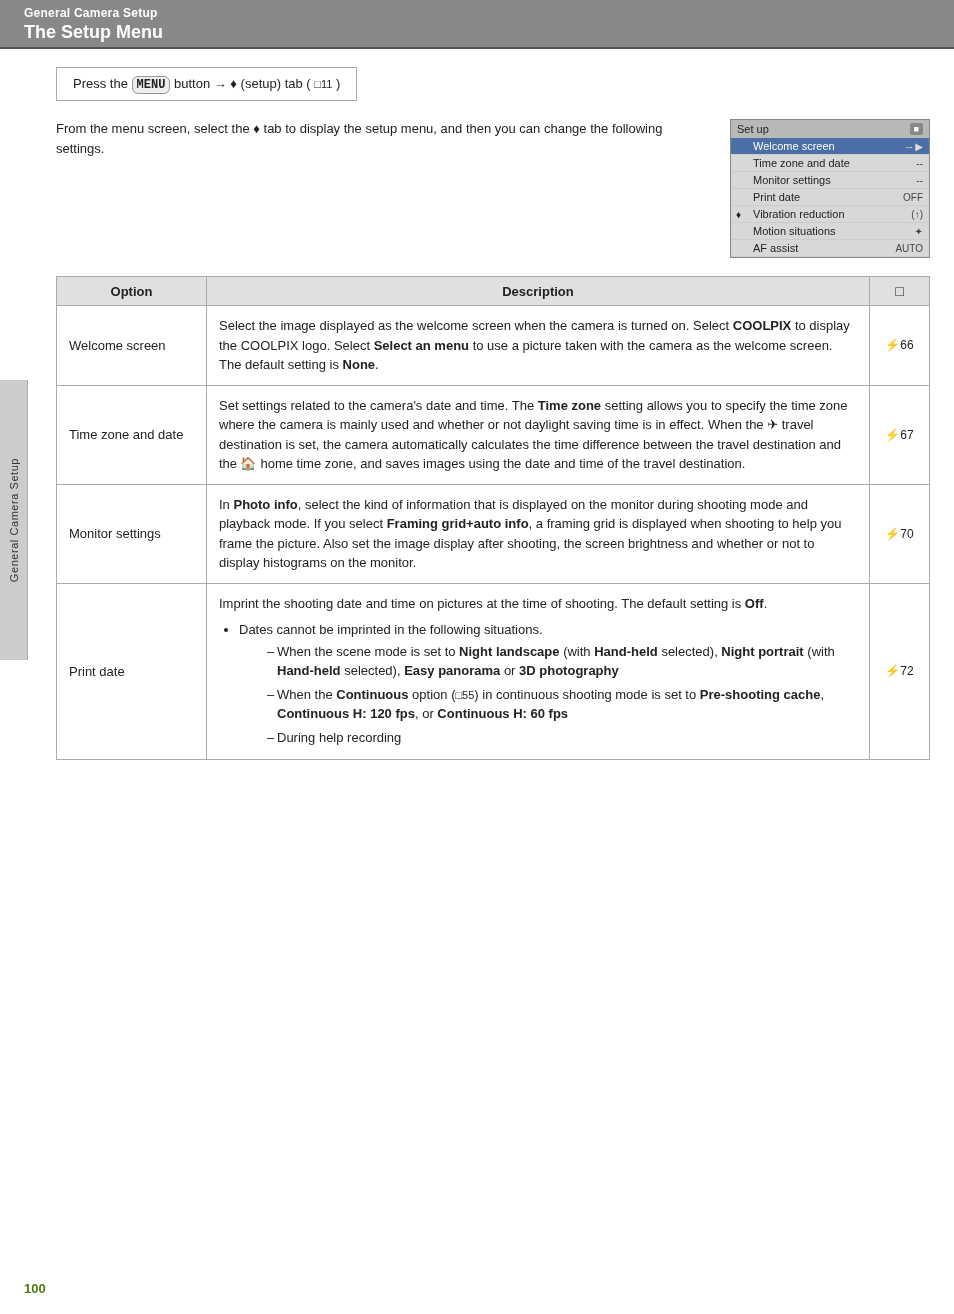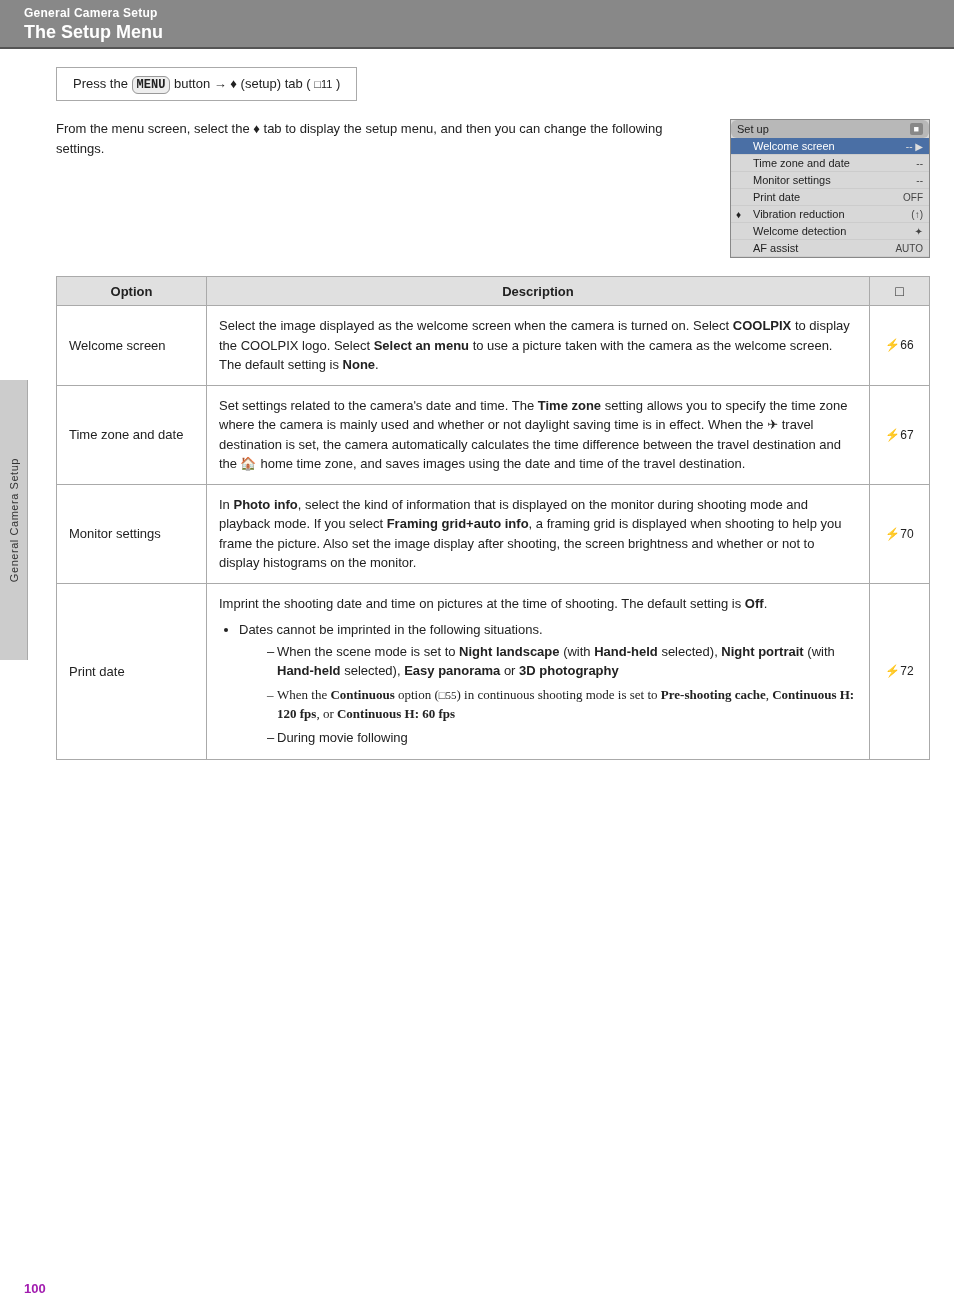--- a/index.html
+++ b/index.html
@@ -79,21 +79,20 @@
       flex-shrink: 0;
     }
     .camera-menu-header {
       background: #b8b8b8;
       padding: 3px 6px;
       display: flex;
       justify-content: space-between;
       align-items: center;
       font-size: 11px;
       color: #222;
-      border-radius: 6px;
     }
     .camera-menu-header .rec-icon {
       background: #888;
       color: #fff;
       font-size: 9px;
       padding: 1px 4px;
       border-radius: 2px;
     }
     .camera-menu-row {
       display: flex;
@@ -179,21 +178,21 @@
       letter-spacing: 0.05em;
     }
 
     
     .page-footer {
       position: absolute;
       bottom: 18px;
       left: 24px;
       font-size: 13px;
       font-weight: bold;
-      color: #a21caf;
+      color: #4d7c0f;
     }
 
     
     .bold { font-weight: bold; }
 
     
     .desc-list {
       margin-top: 7px;
       margin-left: 8px;
     }
@@ -268,21 +267,21 @@
       <div class="camera-menu-row">
         <span>Print date</span>
         <span class="row-value">OFF</span>
       </div>
       <div class="camera-menu-row">
         <span class="row-icon">♦</span>
         <span>Vibration reduction</span>
         <span class="row-value">(↑)</span>
       </div>
       <div class="camera-menu-row">
-        <span>Welcome detection</span>
+        <span>Motion situations</span>
         <span class="row-value">✦</span>
       </div>
       <div class="camera-menu-row">
         <span>AF assist</span>
         <span class="row-value">AUTO</span>
       </div>
     </div>
   </div>
 
   
@@ -330,25 +329,25 @@
         <td class="option-name">Print date</td>
         <td>
           Imprint the shooting date and time on pictures at the time of shooting. The default setting is <span class="bold">Off</span>.
           <ul class="desc-list">
             <li>
               Dates cannot be imprinted in the following situations.
               <ul class="desc-sublist">
                 <li>
                   When the scene mode is set to <span class="bold">Night landscape</span> (with <span class="bold">Hand-held</span> selected), <span class="bold">Night portrait</span> (with <span class="bold">Hand-held</span> selected), <span class="bold">Easy panorama</span> or <span class="bold">3D photography</span>
                 </li>
-                <li style="margin-top:4px;font-family:Liberation Serif, serif;">
+                <li style="margin-top:4px;">
                   When the <span class="bold">Continuous</span> option (<span style="font-size:11px;">□55</span>) in continuous shooting mode is set to <span class="bold">Pre-shooting cache</span>, <span class="bold">Continuous H: 120 fps</span>, or <span class="bold">Continuous H: 60 fps</span>
                 </li>
                 <li style="margin-top:4px;">
-                  During movie following
+                  During help recording
                 </li>
               </ul>
             </li>
           </ul>
         </td>
         <td class="ref-cell">
           <span>⚡</span>72
         </td>
       </tr>
 

